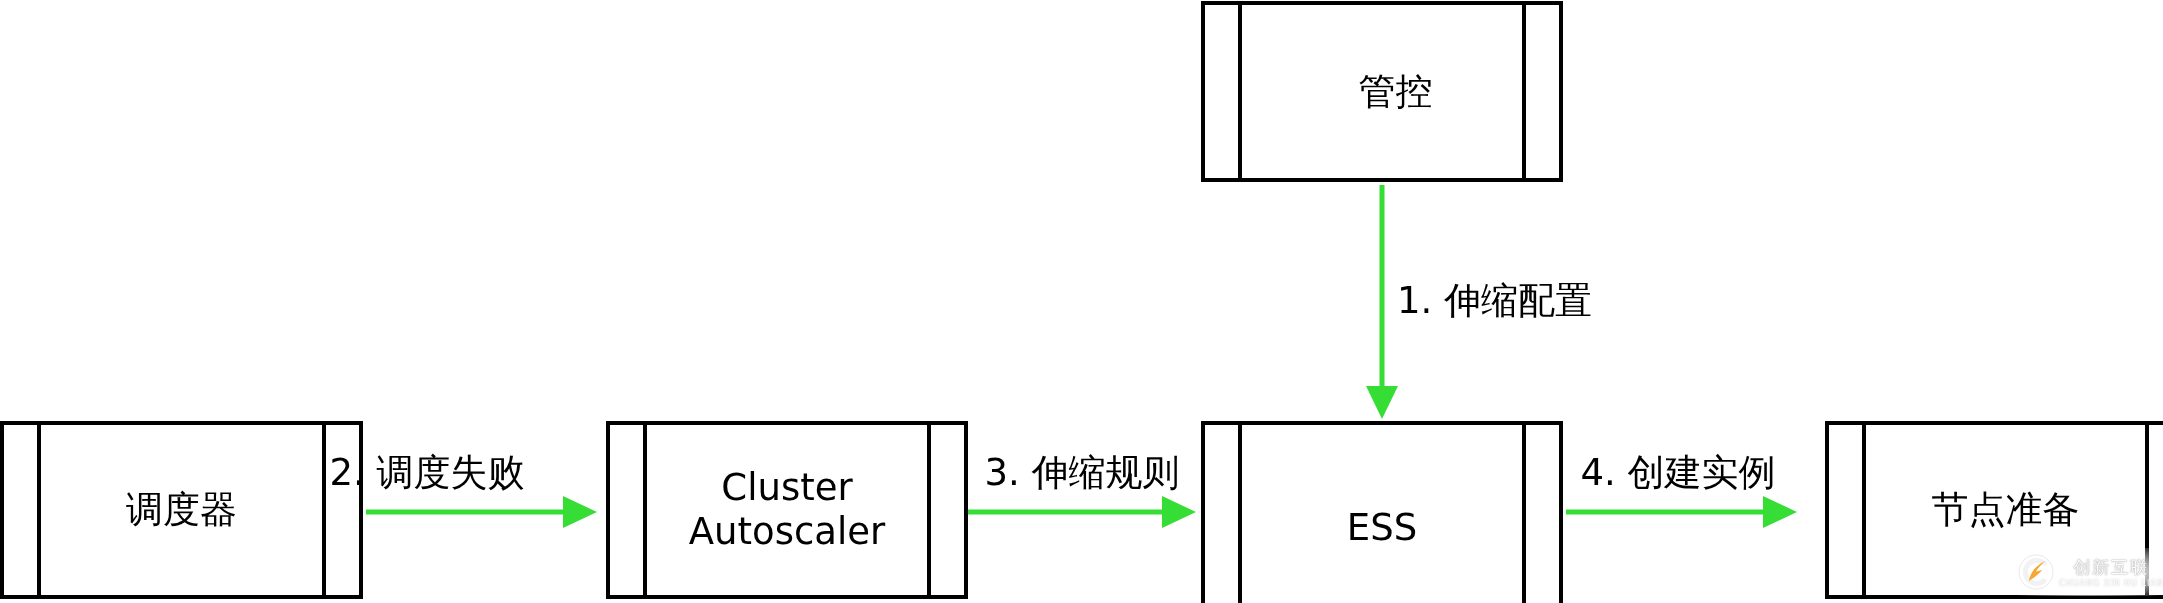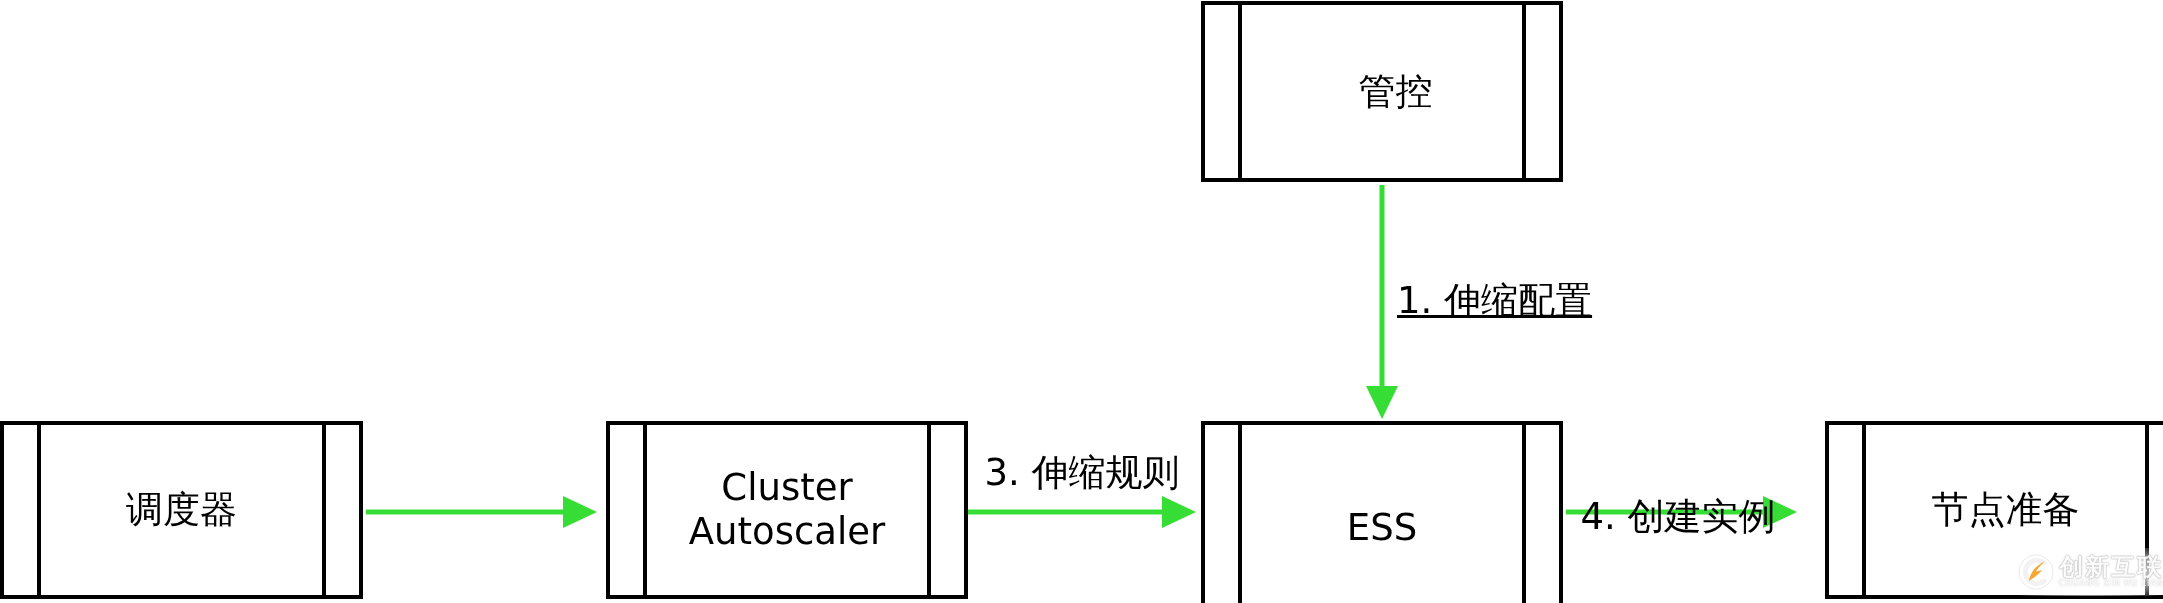--- a/index.html
+++ b/index.html
@@ -54,24 +54,24 @@
     top: 0;
     pointer-events: none;
   }
   .edge-label {
     position: absolute;
     font-size: 37px;
     line-height: 40px;
     color: #000000;
     white-space: nowrap;
   }
-  #edge-label-1 { left: 1397px; top: 281px; text-decoration: underline; }
+  #edge-label-1 { left: 1397px; top: 281px; }
   #edge-label-2 { left: 427px;  top: 453px; transform: translateX(-50%); }
   #edge-label-3 { left: 1082px; top: 453px; transform: translateX(-50%); }
-  #edge-label-4 { left: 1678px; top: 453px; transform: translateX(-50%); margin-top: 44px; }
+  #edge-label-4 { left: 1678px; top: 453px; transform: translateX(-50%); }
 
   
   .watermark {
     position: absolute;
     left: 2018px;
     top: 548px;
     width: 145px;
     height: 48px;
     display: flex;
     align-items: center;
@@ -85,23 +85,23 @@
     width: 36px;
     height: 36px;
     flex: 0 0 auto;
   }
   .wm-texts {
     display: flex;
     flex-direction: column;
     align-items: center;
   }
   .wm-main {
-    font-size: 24px;
+    font-size: 17px;
     line-height: 24px;
-    font-weight: bold;
+    font-weight: normal;
     letter-spacing: 2px;
     color: rgba(255,255,255,0.95);
     text-shadow: 0 0 2px rgba(170,170,170,0.9), 0 0 1px rgba(150,150,150,0.9);
     white-space: nowrap;
   }
   .wm-sub {
     font-size: 8px;
     line-height: 10px;
     letter-spacing: 1px;
     color: rgba(255,255,255,0.92);
@@ -153,20 +153,21 @@
     <span class="node-label">ESS</span>
   </div>
 
   <div class="pbox" id="box-node">
     <span class="bar-left"></span>
     <span class="bar-right"></span>
     <span class="node-label">节点准备</span>
   </div>
 
   <div class="edge-label" id="edge-label-1">1. 伸缩配置</div>
+  <div class="edge-label" id="edge-label-2">2. 调度失败</div>
   <div class="edge-label" id="edge-label-3">3. 伸缩规则</div>
   <div class="edge-label" id="edge-label-4">4. 创建实例</div>
 
   <div class="watermark">
     <svg class="wm-logo" viewBox="0 0 36 36">
       <circle cx="18" cy="18" r="17" fill="#ffffff" stroke="#e9e9e9" stroke-width="1"></circle>
       <path d="M26 9 A11.5 11.5 0 1 0 26 27" fill="none" stroke="#f2f2f2" stroke-width="5" stroke-linecap="round"></path>
       <path d="M27 7 C17 12 12 19 11 27 C16 24 22 19 24 16 L18 17.5 C20 14 24 10 27 7 Z" fill="#F6A832"></path>
     </svg>
     <span class="wm-texts">

